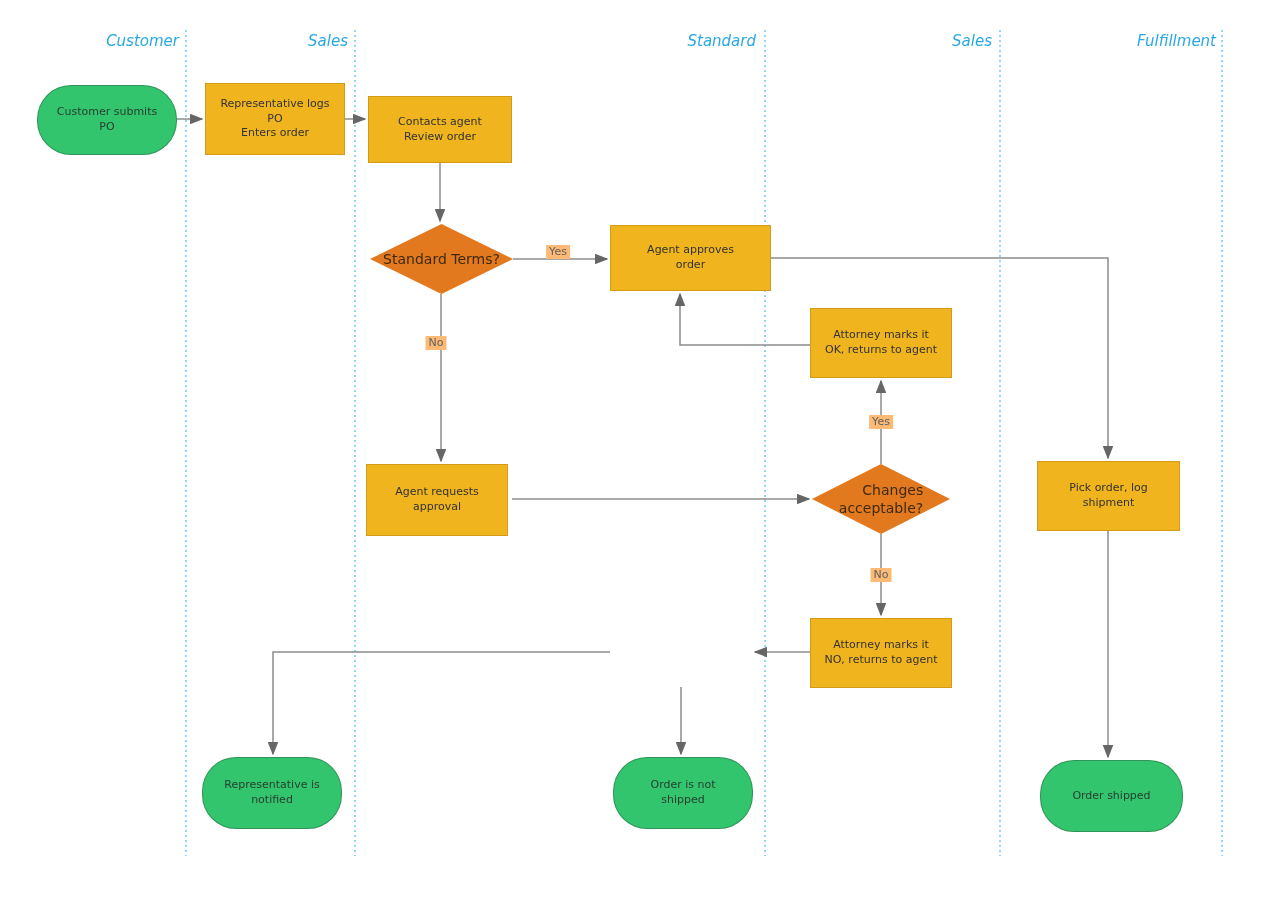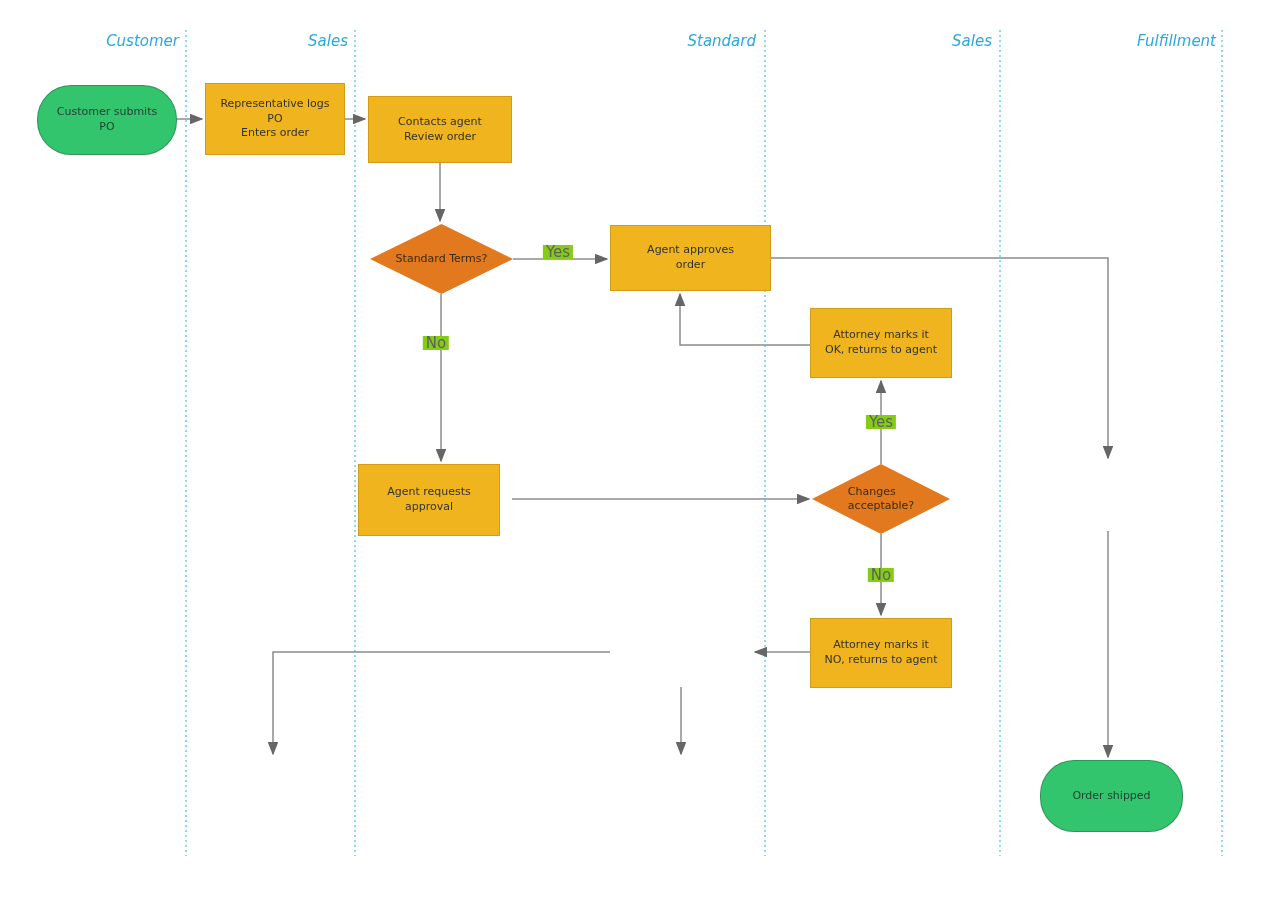--- a/index.html
+++ b/index.html
@@ -61,32 +61,32 @@
     inset: 0;
     background: var(--decision, #e2791e);
     clip-path: polygon(50% 0%, 100% 50%, 50% 100%, 0% 50%);
   }
   .decision .node-label {
     position: absolute;
     inset: 0;
     display: flex;
     align-items: center;
     justify-content: center;
-    text-align: left;
-    font-size: 11px;
+    text-align: right;
+    font-size: 14px;
     line-height: 1.3;
     color: #3d2a0e;
     white-space: pre-line;
   }
   .edge-label {
     position: absolute;
     transform: translate(-50%, -50%);
-    background: #84cc16;
+    background: #fdba74;
     color: #5f5f5f;
-    font-size: 15px;
+    font-size: 11px;
     line-height: 14px;
     padding: 0 3px;
     white-space: nowrap;
   }
 </style>
 </head>
 <body>
 
 <div id="canvas">
 
@@ -124,33 +124,39 @@
   </svg>
 
   <div class="lane-label" style="left:179px;  top:32px;">Customer</div>
   <div class="lane-label" style="left:348px;  top:32px;">Sales</div>
   <div class="lane-label" style="left:756px;  top:32px;">Standard</div>
   <div class="lane-label" style="left:992px;  top:32px;">Sales</div>
   <div class="lane-label" style="left:1216px; top:32px;">Fulfillment</div>
 
   <div class="node terminator" style="left:37px;   top:85px;  width:140px; height:70px;">Customer submits
 PO</div>
+  <div class="node terminator" style="left:202px;  top:757px; width:140px; height:72px;">Representative is
+notified</div>
+  <div class="node terminator" style="left:613px;  top:757px; width:140px; height:72px;">Order is not
+shipped</div>
   <div class="node terminator" style="left:1040px; top:760px; width:143px; height:72px;">Order shipped</div>
 
   <div class="node process" style="left:205px;  top:83px;  width:140px; height:72px;">Representative logs
 PO
 Enters order</div>
   <div class="node process" style="left:368px;  top:84px;  width:144px; height:67px;margin-top:12px;">Contacts agent
 Review order</div>
   <div class="node process" style="left:610px;  top:225px; width:161px; height:66px;">Agent approves
 order</div>
   <div class="node process" style="left:810px;  top:308px; width:142px; height:70px;">Attorney marks it
 OK, returns to agent</div>
-  <div class="node process" style="left:358px;  top:464px; width:142px; height:72px;">Agent requests
+  <div class="node process" style="left:366px;  top:464px; width:142px; height:72px;">Agent requests
 approval</div>
+  <div class="node process" style="left:1037px; top:461px; width:143px; height:70px;">Pick order, log
+shipment</div>
   <div class="node process" style="left:810px;  top:618px; width:142px; height:70px;">Attorney marks it
 NO, returns to agent</div>
 
   <div class="decision" style="left:370px; top:224px; width:143px; height:70px;">
     <div class="diamond-bg"></div>
     <div class="node-label">Standard Terms?</div>
   </div>
   <div class="decision" style="left:812px; top:464px; width:138px; height:70px;">
     <div class="diamond-bg"></div>
     <div class="node-label">Changes

